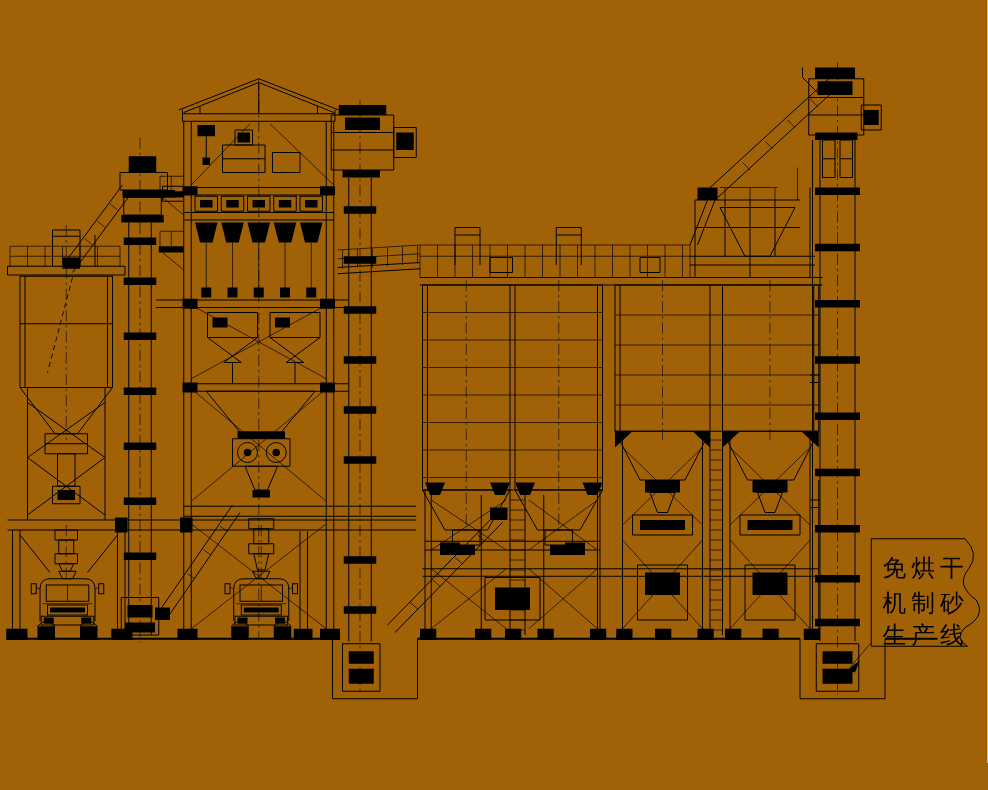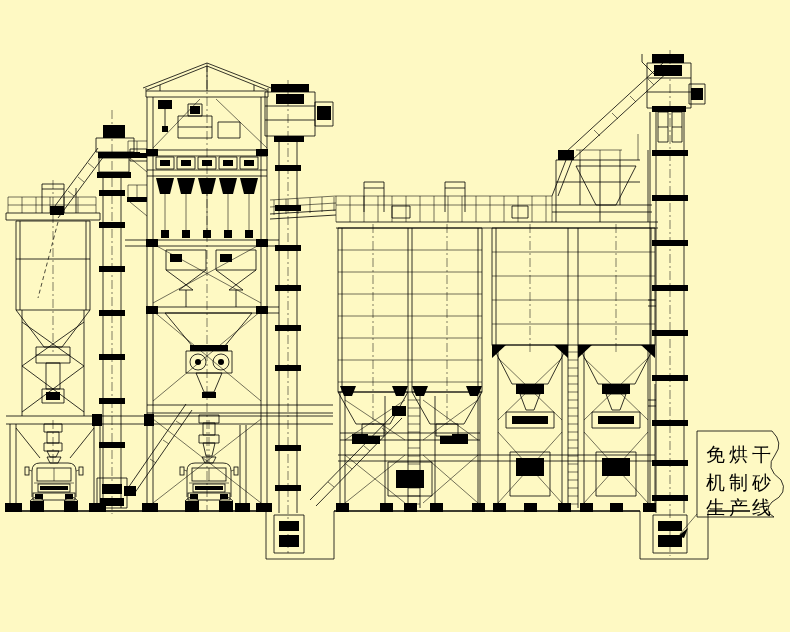--- a/index.html
+++ b/index.html
@@ -1,16 +1,16 @@
 <!DOCTYPE html>
 <html><head>
 <meta charset="utf-8">
 <style>
   html,body{margin:0;padding:0;background:#fff;}
-  #canvas{position:relative;width:790px;height:632px;background:#fef9c3;overflow:hidden;
+  #canvas{position:relative;width:790px;height:632px;background:#a16207;overflow:hidden;
           font-family:"Liberation Sans",sans-serif;}
   svg{display:block}
   .s  {stroke:#000;stroke-width:.8;fill:none;}
   .sl {stroke:#000;stroke-width:.55;fill:none;}
   .s2 {stroke:#000;stroke-width:1.5;fill:none;}
   .f  {fill:#000;stroke:none;}
   .cl {stroke:#000;stroke-width:.5;fill:none;stroke-dasharray:9 3 2 3;}
   .dd {stroke:#000;stroke-width:.7;fill:none;stroke-dasharray:4 3;}
   text.lbl{font-family:"Liberation Sans","DejaVu Sans",sans-serif;font-size:19px;fill:#000;letter-spacing:4px;}
 </style>

